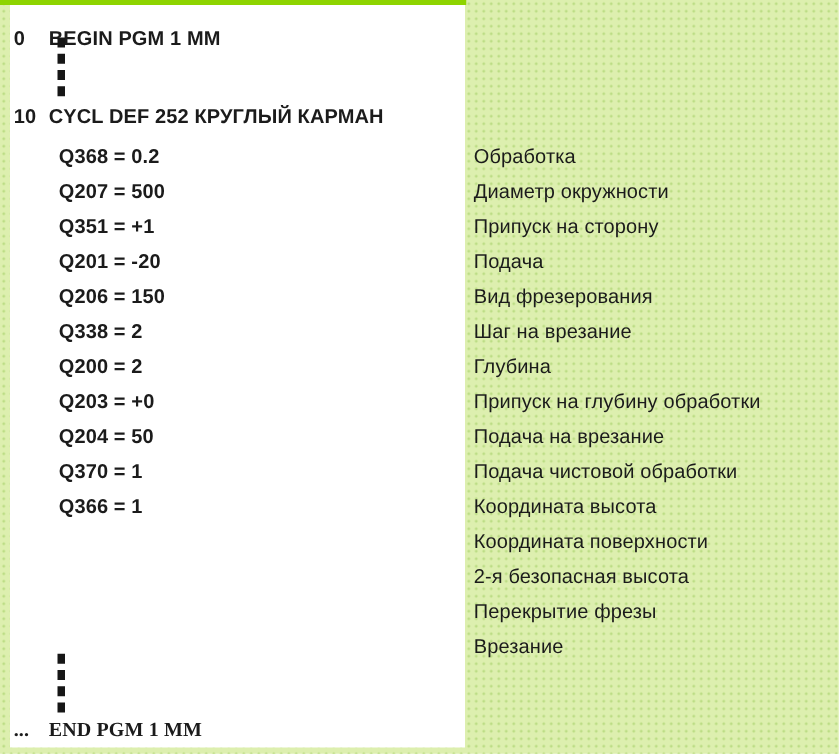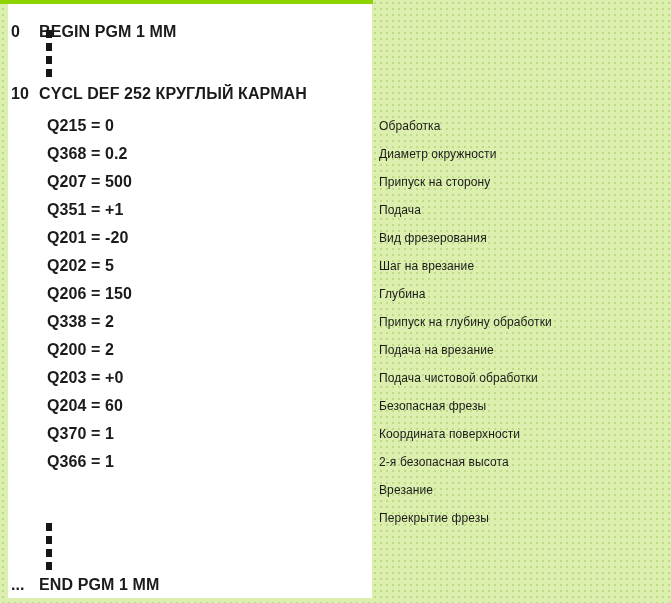--- a/index.html
+++ b/index.html
@@ -23,28 +23,28 @@
   .code-line{
     position:absolute;left:0;width:100%;
     font-size:16px;font-weight:bold;color:#1b1b1b;
     white-space:nowrap;letter-spacing:0.1px;
   }
   .code-line .num{
     display:inline-block;width:28px;padding-left:3px;box-sizing:content-box;
   }
   .line-begin{top:3px;margin-top:16px;}
   .line-cycle{top:81px;}
-  .line-end{top:572px;}
+  .line-end{top:572px;font-family:Liberation Serif, serif;}
   .param-list{
     position:absolute;left:39px;top:108px;
     font-size:16px;font-weight:bold;color:#1b1b1b;
   }
   .desc-list{
     position:absolute;left:379px;top:112px;
-    font-size:12px;font-weight:normal;color:#1b1b1b;
+    font-size:16px;font-weight:normal;color:#1b1b1b;
   }
   .prow{
     height:28px;line-height:28px;white-space:nowrap;letter-spacing:0.1px;
   }
   .ellipsis{
     position:absolute;left:38px;
     display:flex;flex-direction:column;gap:5px;
   }
   .ellipsis .dash{
     width:6px;height:8px;background:#161616;
@@ -70,31 +70,29 @@
       <div class="dash"></div>
       <div class="dash"></div>
       <div class="dash"></div>
     </div>
 
     <div class="code-line line-cycle">
       <span class="num">10</span><span>CYCL DEF 252 КРУГЛЫЙ КАРМАН</span>
     </div>
 
     <div class="param-list">
-        <div class="prow">Q215 = 0</div>
         <div class="prow">Q368 = 0.2</div>
         <div class="prow">Q207 = 500</div>
         <div class="prow">Q351 = +1</div>
         <div class="prow">Q201 = -20</div>
-        <div class="prow">Q202 = 5</div>
         <div class="prow">Q206 = 150</div>
         <div class="prow">Q338 = 2</div>
         <div class="prow">Q200 = 2</div>
         <div class="prow">Q203 = +0</div>
-        <div class="prow">Q204 = 60</div>
+        <div class="prow">Q204 = 50</div>
         <div class="prow">Q370 = 1</div>
         <div class="prow">Q366 = 1</div>
       </div>
 
     <div class="ellipsis ellipsis-bottom">
       <div class="dash"></div>
       <div class="dash"></div>
       <div class="dash"></div>
       <div class="dash"></div>
     </div>
@@ -109,20 +107,20 @@
       <div class="prow">Обработка</div>
       <div class="prow">Диаметр окружности</div>
       <div class="prow">Припуск на сторону</div>
       <div class="prow">Подача</div>
       <div class="prow">Вид фрезерования</div>
       <div class="prow">Шаг на врезание</div>
       <div class="prow">Глубина</div>
       <div class="prow">Припуск на глубину обработки</div>
       <div class="prow">Подача на врезание</div>
       <div class="prow">Подача чистовой обработки</div>
-      <div class="prow">Безопасная фрезы</div>
+      <div class="prow">Координата высота</div>
       <div class="prow">Координата поверхности</div>
       <div class="prow">2-я безопасная высота</div>
+      <div class="prow">Перекрытие фрезы</div>
       <div class="prow">Врезание</div>
-      <div class="prow">Перекрытие фрезы</div>
     </div>
 
 </div>
 
 </body></html>

